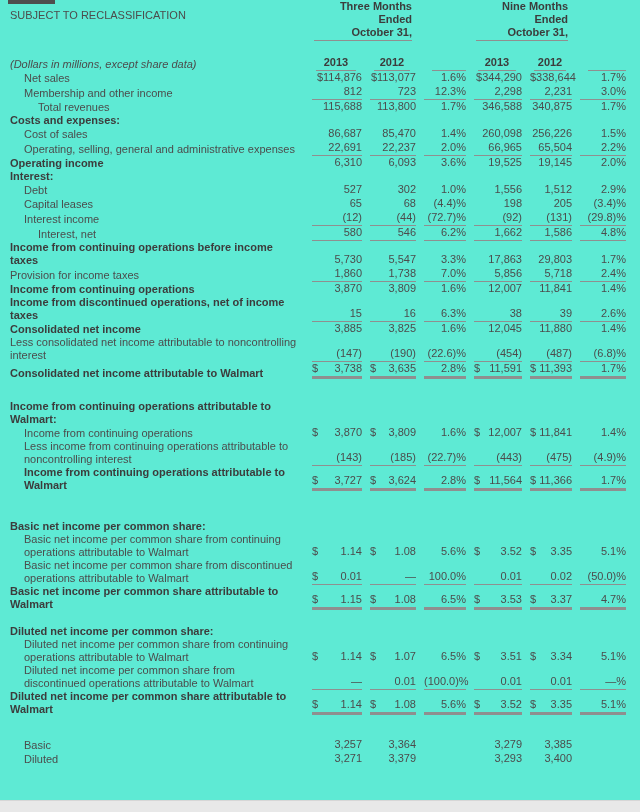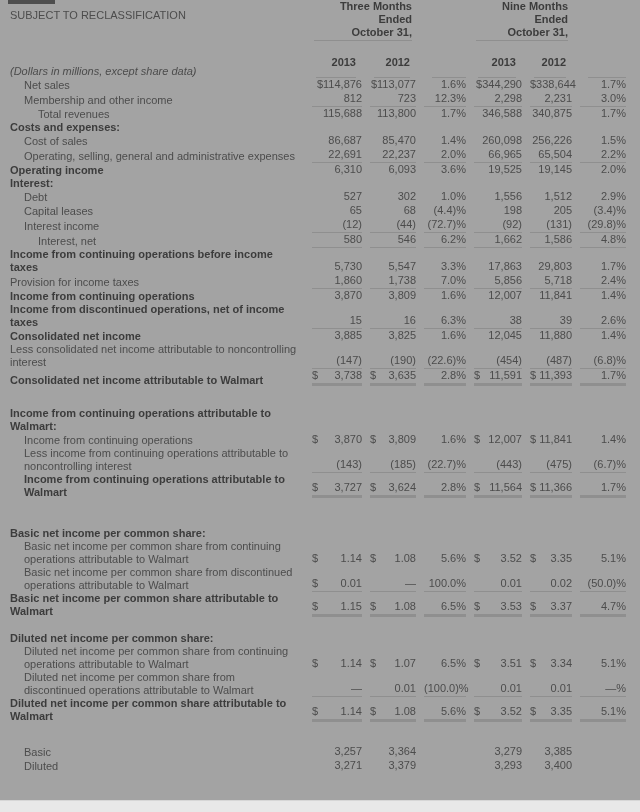--- a/index.html
+++ b/index.html
@@ -1,36 +1,36 @@
 <!DOCTYPE html>
 <html><head>
 <meta charset="utf-8">
 <style>
   html,body{margin:0;padding:0;background:#ffffff;}
   .page{
     position:relative;width:640px;height:812px;overflow:hidden;
-    background:#a3a3a3;color:#4c4c4c;
+    background:#5eead4;color:#4c4c4c;
     font-family:"Liberation Sans",sans-serif;font-size:11px;line-height:13px;
   }
   .artifact{position:absolute;left:8px;top:0;width:47px;height:4px;background:#4e4e4e;}
   .page-bottom{position:absolute;left:0;bottom:0;width:640px;height:11px;background:#e8e8e8;border-top:1px solid #d6d6d6;}
 
   table.fin{border-collapse:collapse;table-layout:fixed;width:618px;margin:0 0 0 8px;}
   td{padding:0;vertical-align:bottom;}
 
   
   thead tr.hr1 td{height:32px;}
   thead tr.hr2 td{height:26px;}
   thead tr.hr3 td{height:17px;}
   .topnote{vertical-align:top;padding-top:9px;padding-left:2px;color:#4c4c4c;}
   .gh{font-weight:bold;color:#3c3c3c;text-align:right;}
   .ghi{margin:0 4px 0 10px;border-bottom:1px solid #8f8f8f;padding-bottom:1px;}
   .pc{font-weight:bold;color:#3c3c3c;text-align:right;white-space:pre-line;padding:0 2px 2px 0;}
   .yr{font-weight:bold;color:#3c3c3c;text-align:center;}
-  .yri{margin:15px 6px 0 12px;border-bottom:1px solid #8f8f8f;padding-bottom:8px;text-align:right;}
+  .yri{margin:15px 6px 0 12px;border-bottom:1px solid #8f8f8f;padding-bottom:1px;}
   .ul{border-bottom:1px solid #8f8f8f;margin-left:16px;height:12px;}
   .units{font-style:italic;padding-left:2px;}
 
   
   .lbl{white-space:pre-line;padding-left:2px;padding-right:4px;}
   .ind1{padding-left:16px;}
   .ind2{padding-left:30px;}
   .b{font-weight:bold;color:#3c3c3c;}
   .val .cw{display:flex;margin-left:8px;padding-bottom:1px;}
   .num{margin-left:auto;}
@@ -751,21 +751,21 @@
               <span class="num">(443)</span>
             </div>
           </td>
           <td class="val">
             <div class="cw rs">
               <span class="num">(475)</span>
             </div>
           </td>
           <td class="val">
             <div class="cw rs">
-              <span class="num">(6.7)%</span>
+              <span class="num">(4.9)%</span>
             </div>
           </td>
         </tr>
         <tr>
           <td class="lbl ind1 b">Income from continuing operations attributable to
 Walmart</td>
           <td class="val">
             <div class="cw rd">
               <span class="cur">$</span>
               <span class="num">3,727</span>

